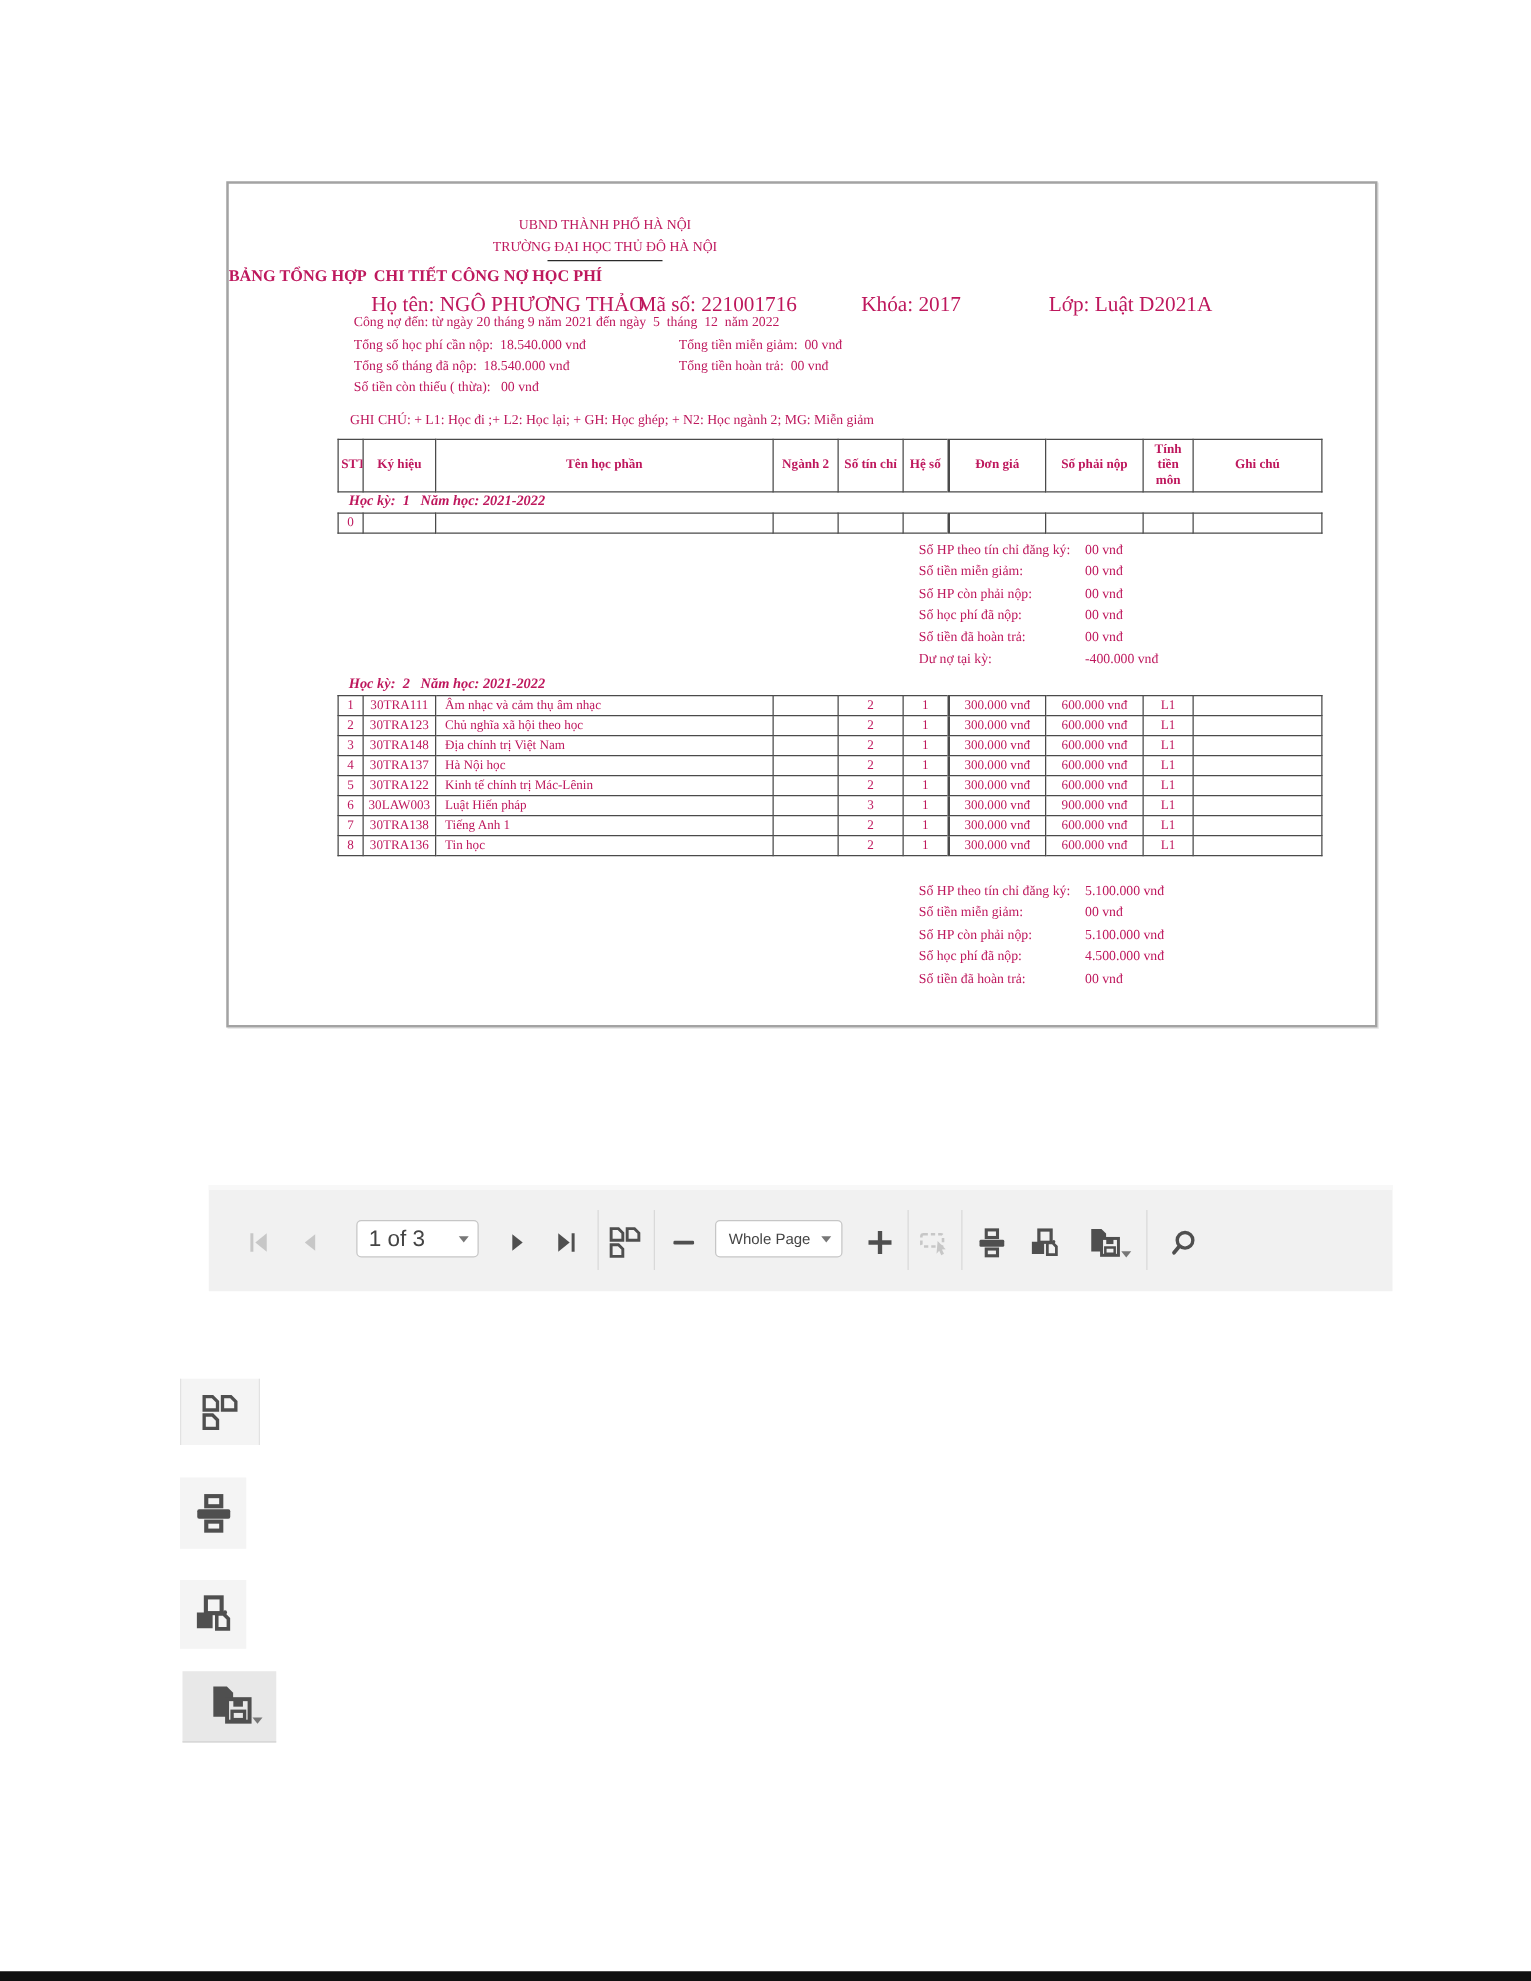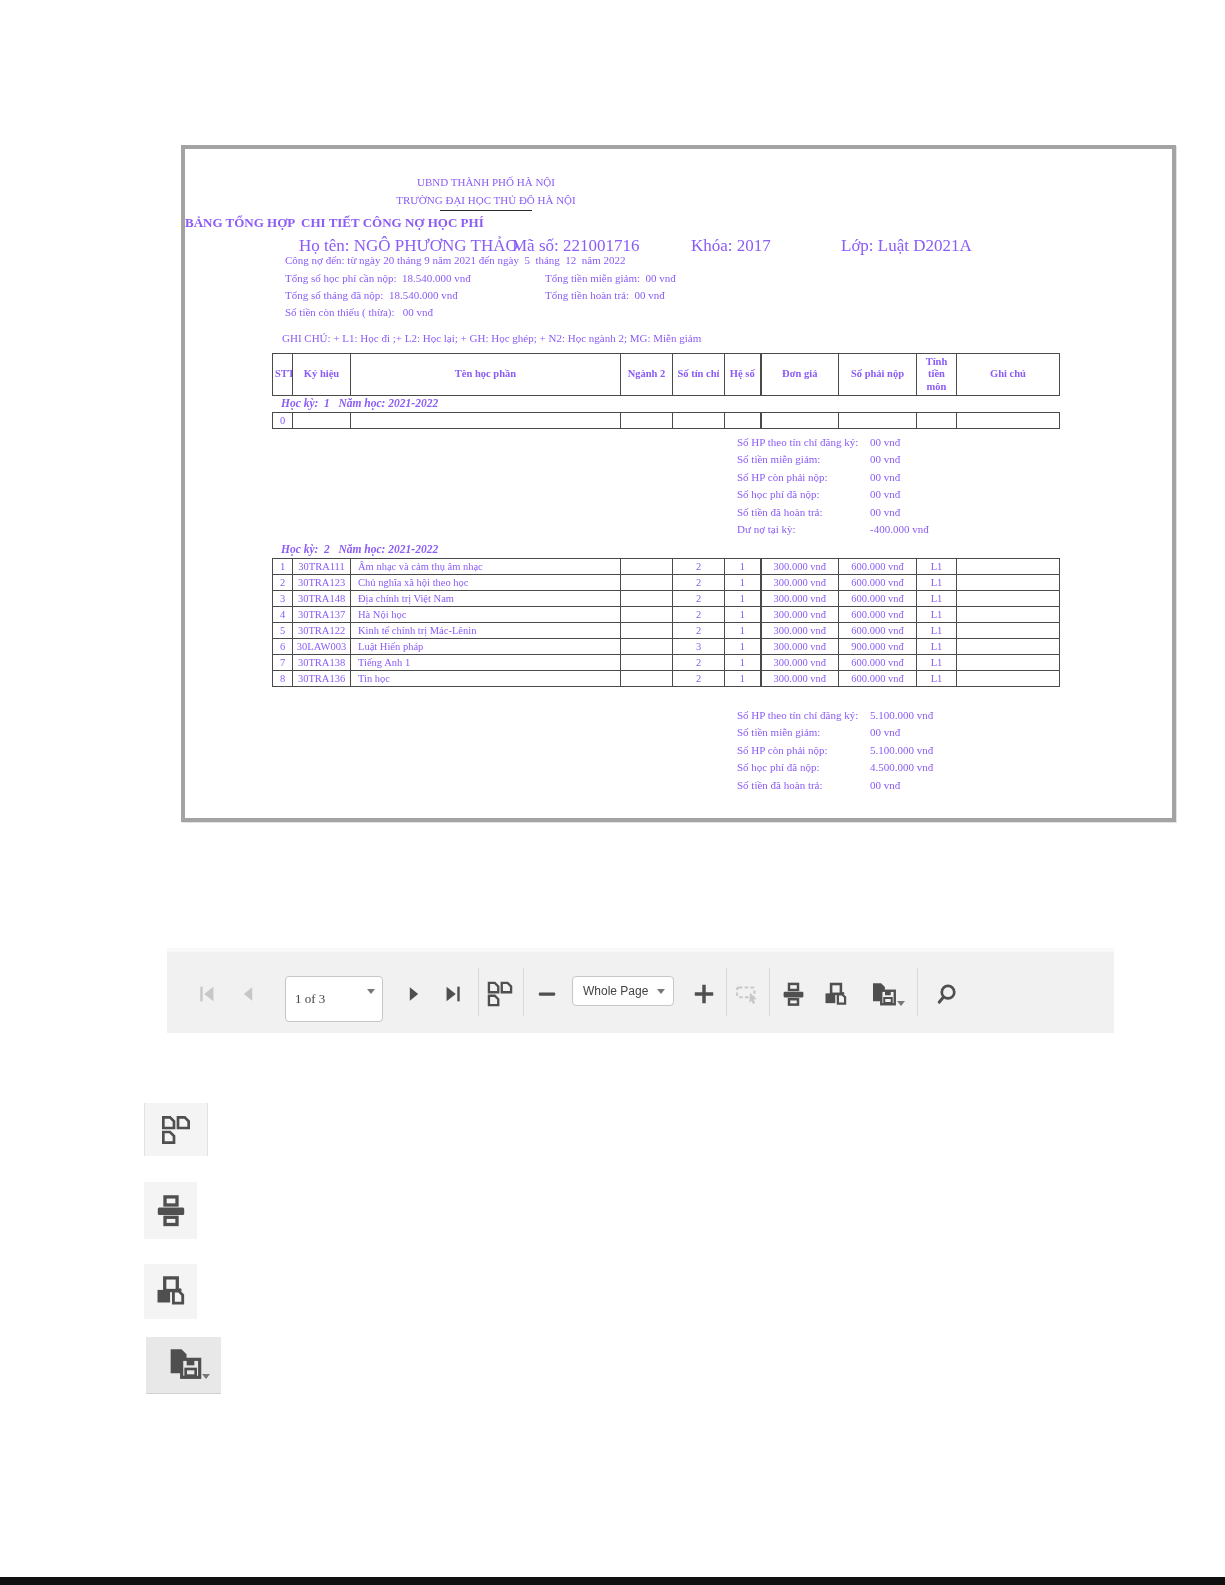--- a/index.html
+++ b/index.html
@@ -2,23 +2,23 @@
 <html><head>
 <meta charset="utf-8">
 <style>
   html,body{margin:0;padding:0;}
   body{
     position:relative;width:1225px;height:1585px;background:#ffffff;
     font-family:"Liberation Sans",sans-serif;overflow:hidden;
   }
   
   .report-page{
-    position:absolute;left:181px;top:145px;width:995px;height:677px;
-    background:#fff;border:4px solid #a3a3a3;box-shadow:1px 1px 0 #e3e3e3;
-    box-sizing:border-box;font-family:"Liberation Serif",serif;color:#8b5cf6;
+    position:absolute;left:181px;top:145px;width:921px;height:677px;
+    background:#fff;border:2px solid #a3a3a3;box-shadow:1px 1px 0 #e3e3e3;
+    box-sizing:border-box;font-family:"Liberation Serif",serif;color:#be185d;
   }
   .abs{position:absolute;}
   .doc-txt{font-size:11px;white-space:pre;}
   .hdr-block{text-align:center;line-height:18px;font-size:11.5px;}
   .hdr-left{left:146px;top:24px;width:310px;}
   .hdr-right{left:486px;top:24px;width:300px;}
   .hdr-bold{font-weight:bold;}
   .ul-bar{height:1px;background:#2a2a2a;margin:1px auto 0;}
   .doc-title{left:0;top:66px;width:100%;text-align:left;font-weight:bold;font-size:13px;white-space:pre;}
   .student-row span{position:absolute;top:0;font-size:17px;white-space:pre;}
@@ -48,22 +48,22 @@
     --bg:#f1f1f1;color:#4f4f4f;
   }
   .tb{position:absolute;display:flex;align-items:center;justify-content:center;}
   .tb svg{display:block;}
   .tb-sep{position:absolute;top:16px;width:1px;height:48px;background:#d9d9d9;}
   .disabled-ic{color:#c7c7c7;}
   .page-box{
     position:absolute;left:118px;top:24px;width:98px;height:30px;
   }
   .page-box input{
-    width:98px;height:46px;box-sizing:border-box;border:1px solid #c6c6c6;border-radius:4px;
-    font-family:Liberation Serif, serif;font-size:13px;color:#444;padding:0 20px 0 9px;outline:none;background:#fff;
+    width:98px;height:30px;box-sizing:border-box;border:1px solid #c6c6c6;border-radius:4px;
+    font-family:Liberation Sans, sans-serif;font-size:18px;color:#444;padding:0 20px 0 9px;outline:none;background:#fff;
   }
   .caret{
     width:0;height:0;border-left:4px solid transparent;border-right:4px solid transparent;
     border-top:5px solid #777;
   }
   .page-caret{position:absolute;right:8px;top:13px;pointer-events:none;}
   .zoom-box{
     position:absolute;left:405px;top:24px;width:102px;height:30px;background:#fff;
     border:1px solid #c6c6c6;border-radius:4px;box-sizing:border-box;
     display:flex;align-items:center;font-size:12px;color:#444;padding:0 8px 0 10px;

